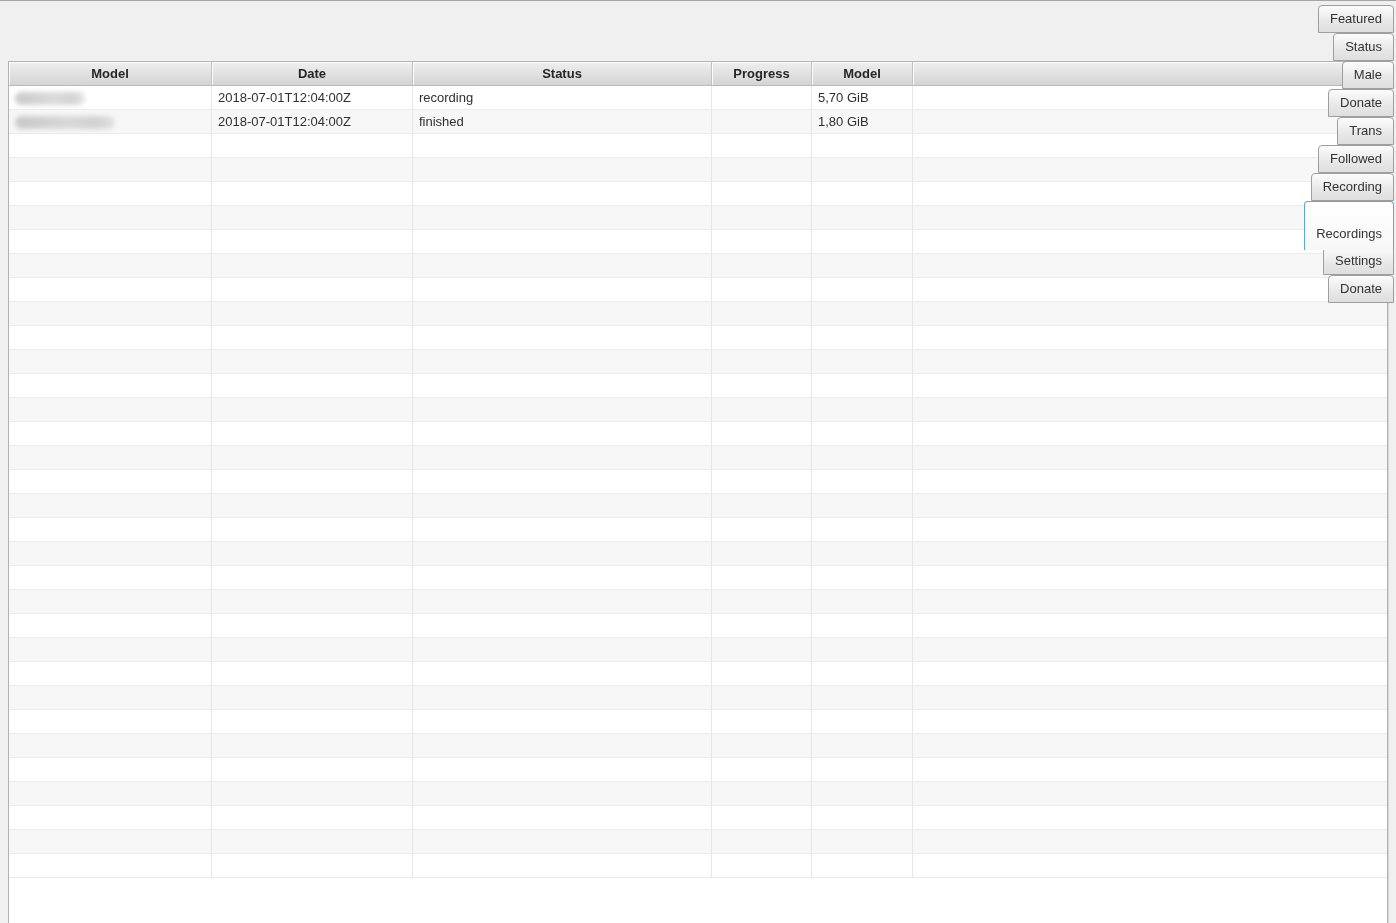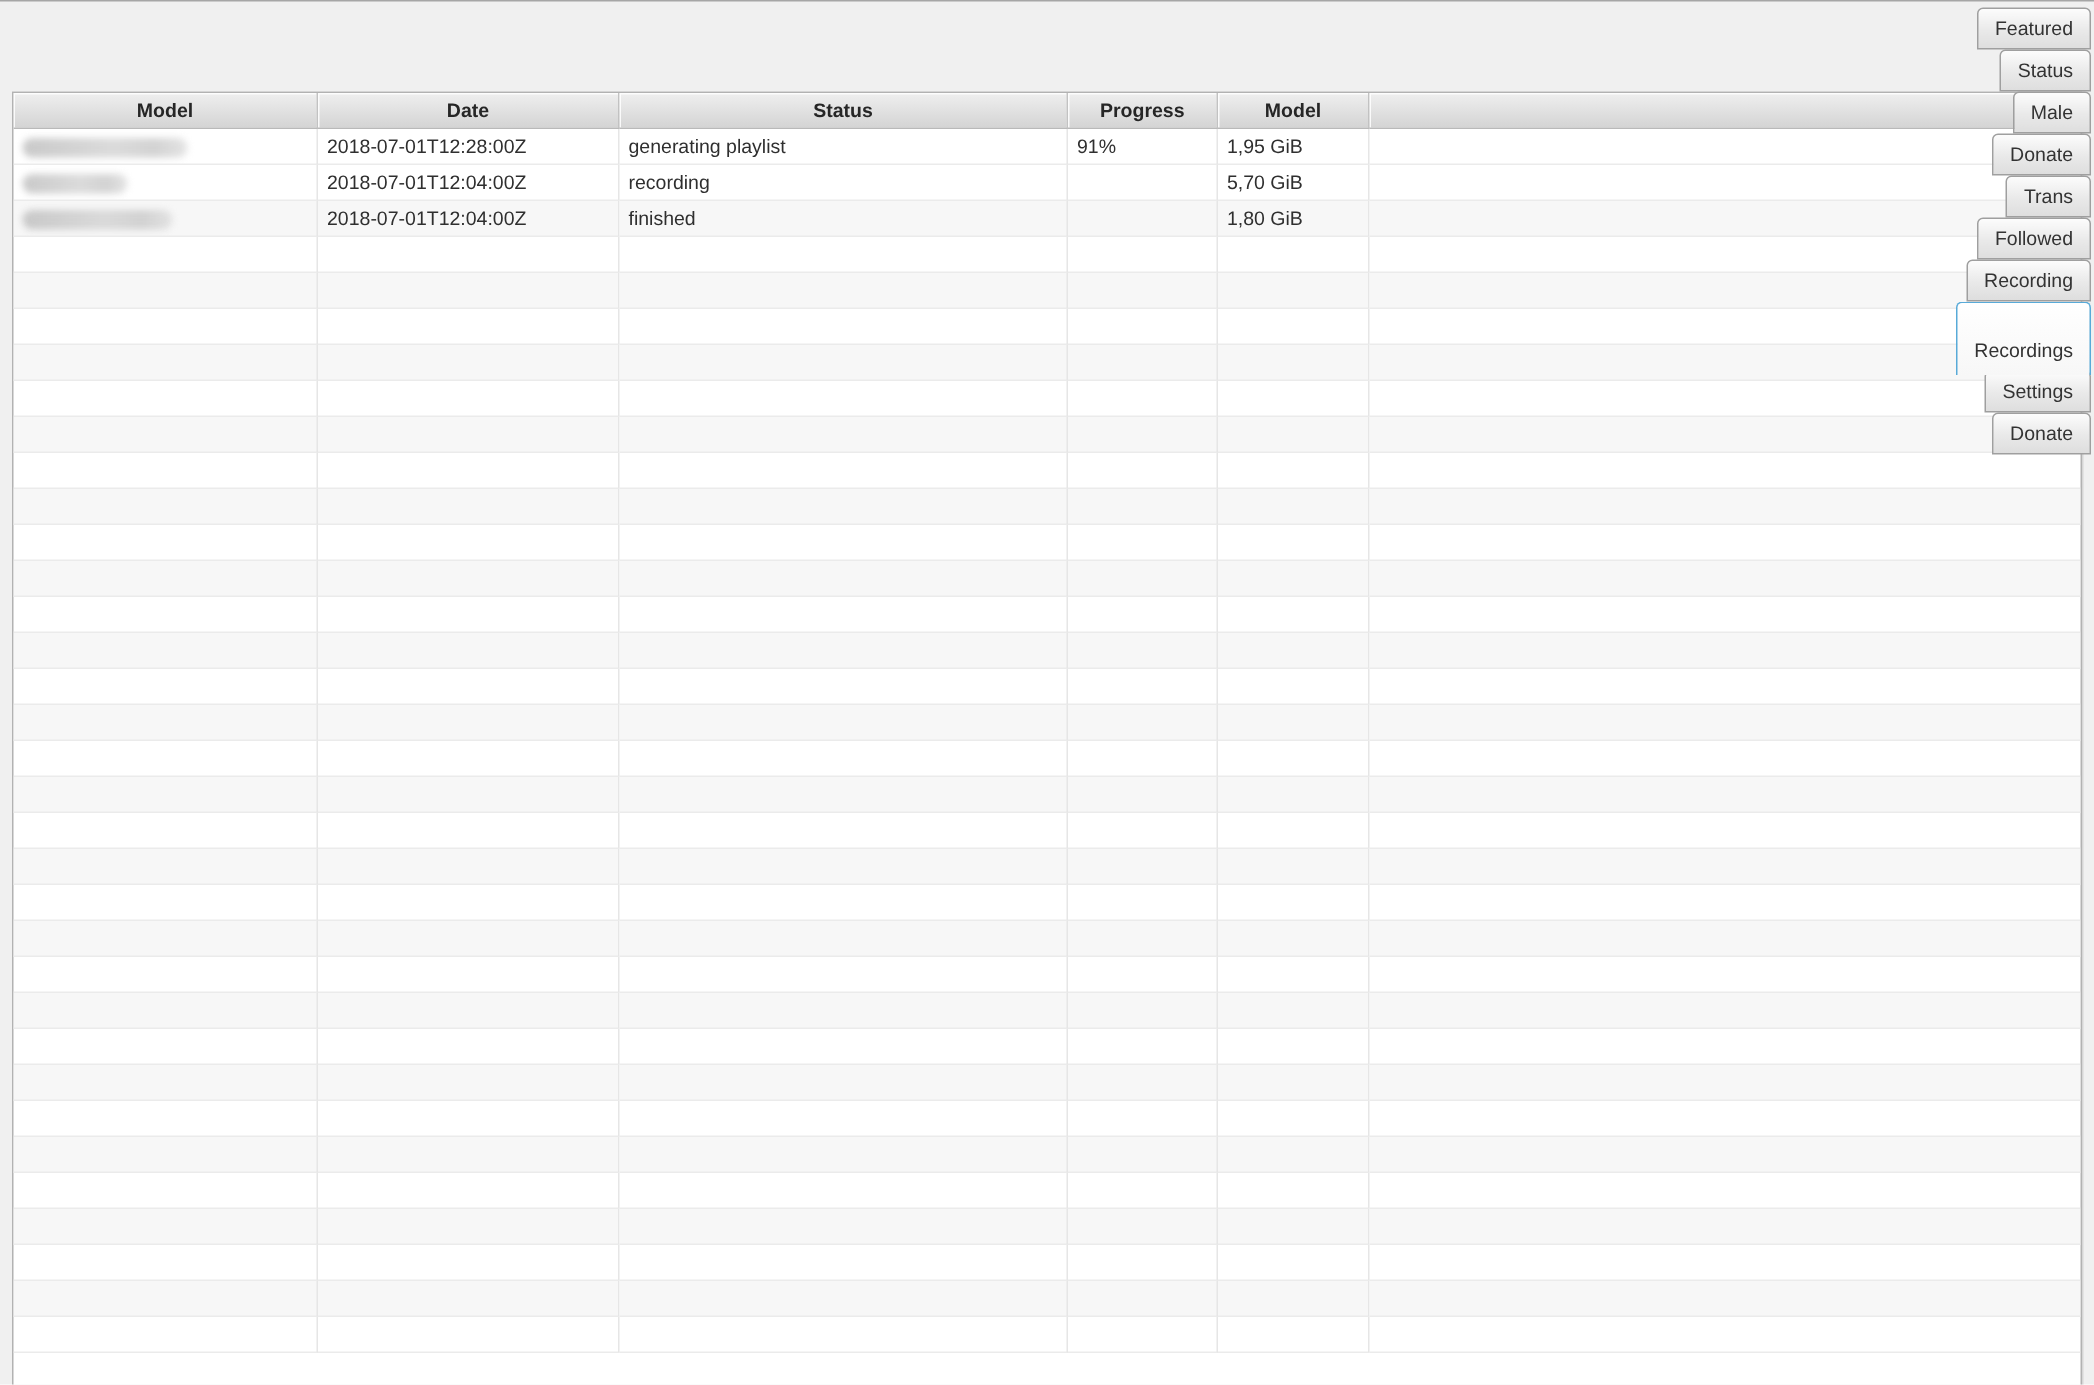--- a/index.html
+++ b/index.html
@@ -124,30 +124,20 @@
         <th>Date</th>
         <th>Status</th>
         <th>Progress</th>
         <th>Model</th>
         <th></th>
       </tr>
     </thead>
     <tbody>
       <tr>
         <td>
-            <div class="blur-blob" style="width: 110px;"></div>
-          </td>
-        <td>2018-07-01T12:28:00Z</td>
-        <td>generating playlist</td>
-        <td>91%</td>
-        <td>1,95 GiB</td>
-        <td></td>
-      </tr>
-      <tr>
-        <td>
             <div class="blur-blob" style="width: 70px;"></div>
           </td>
         <td>2018-07-01T12:04:00Z</td>
         <td>recording</td>
         <td></td>
         <td>5,70 GiB</td>
         <td></td>
       </tr>
       <tr class="odd">
         <td>

